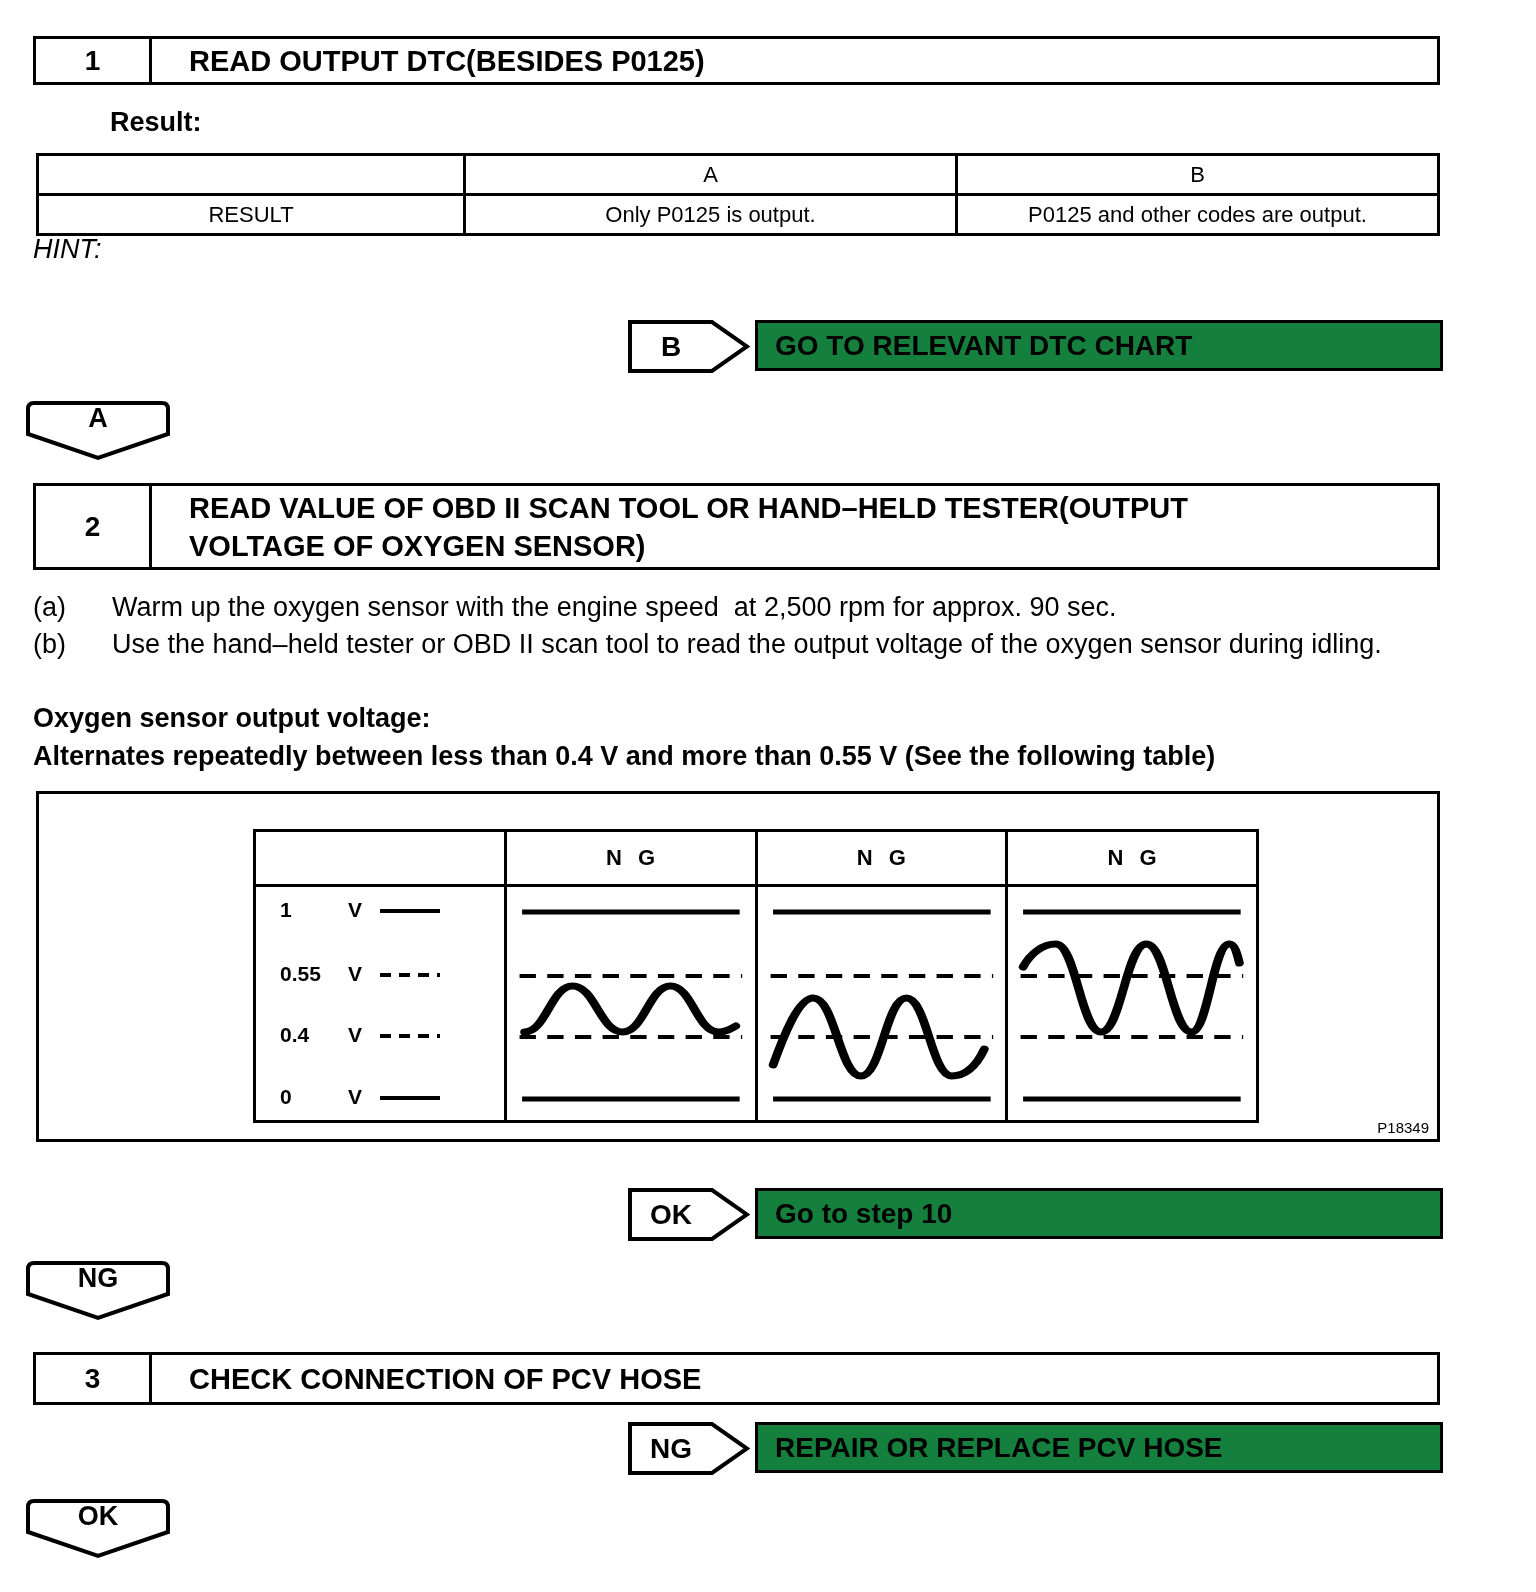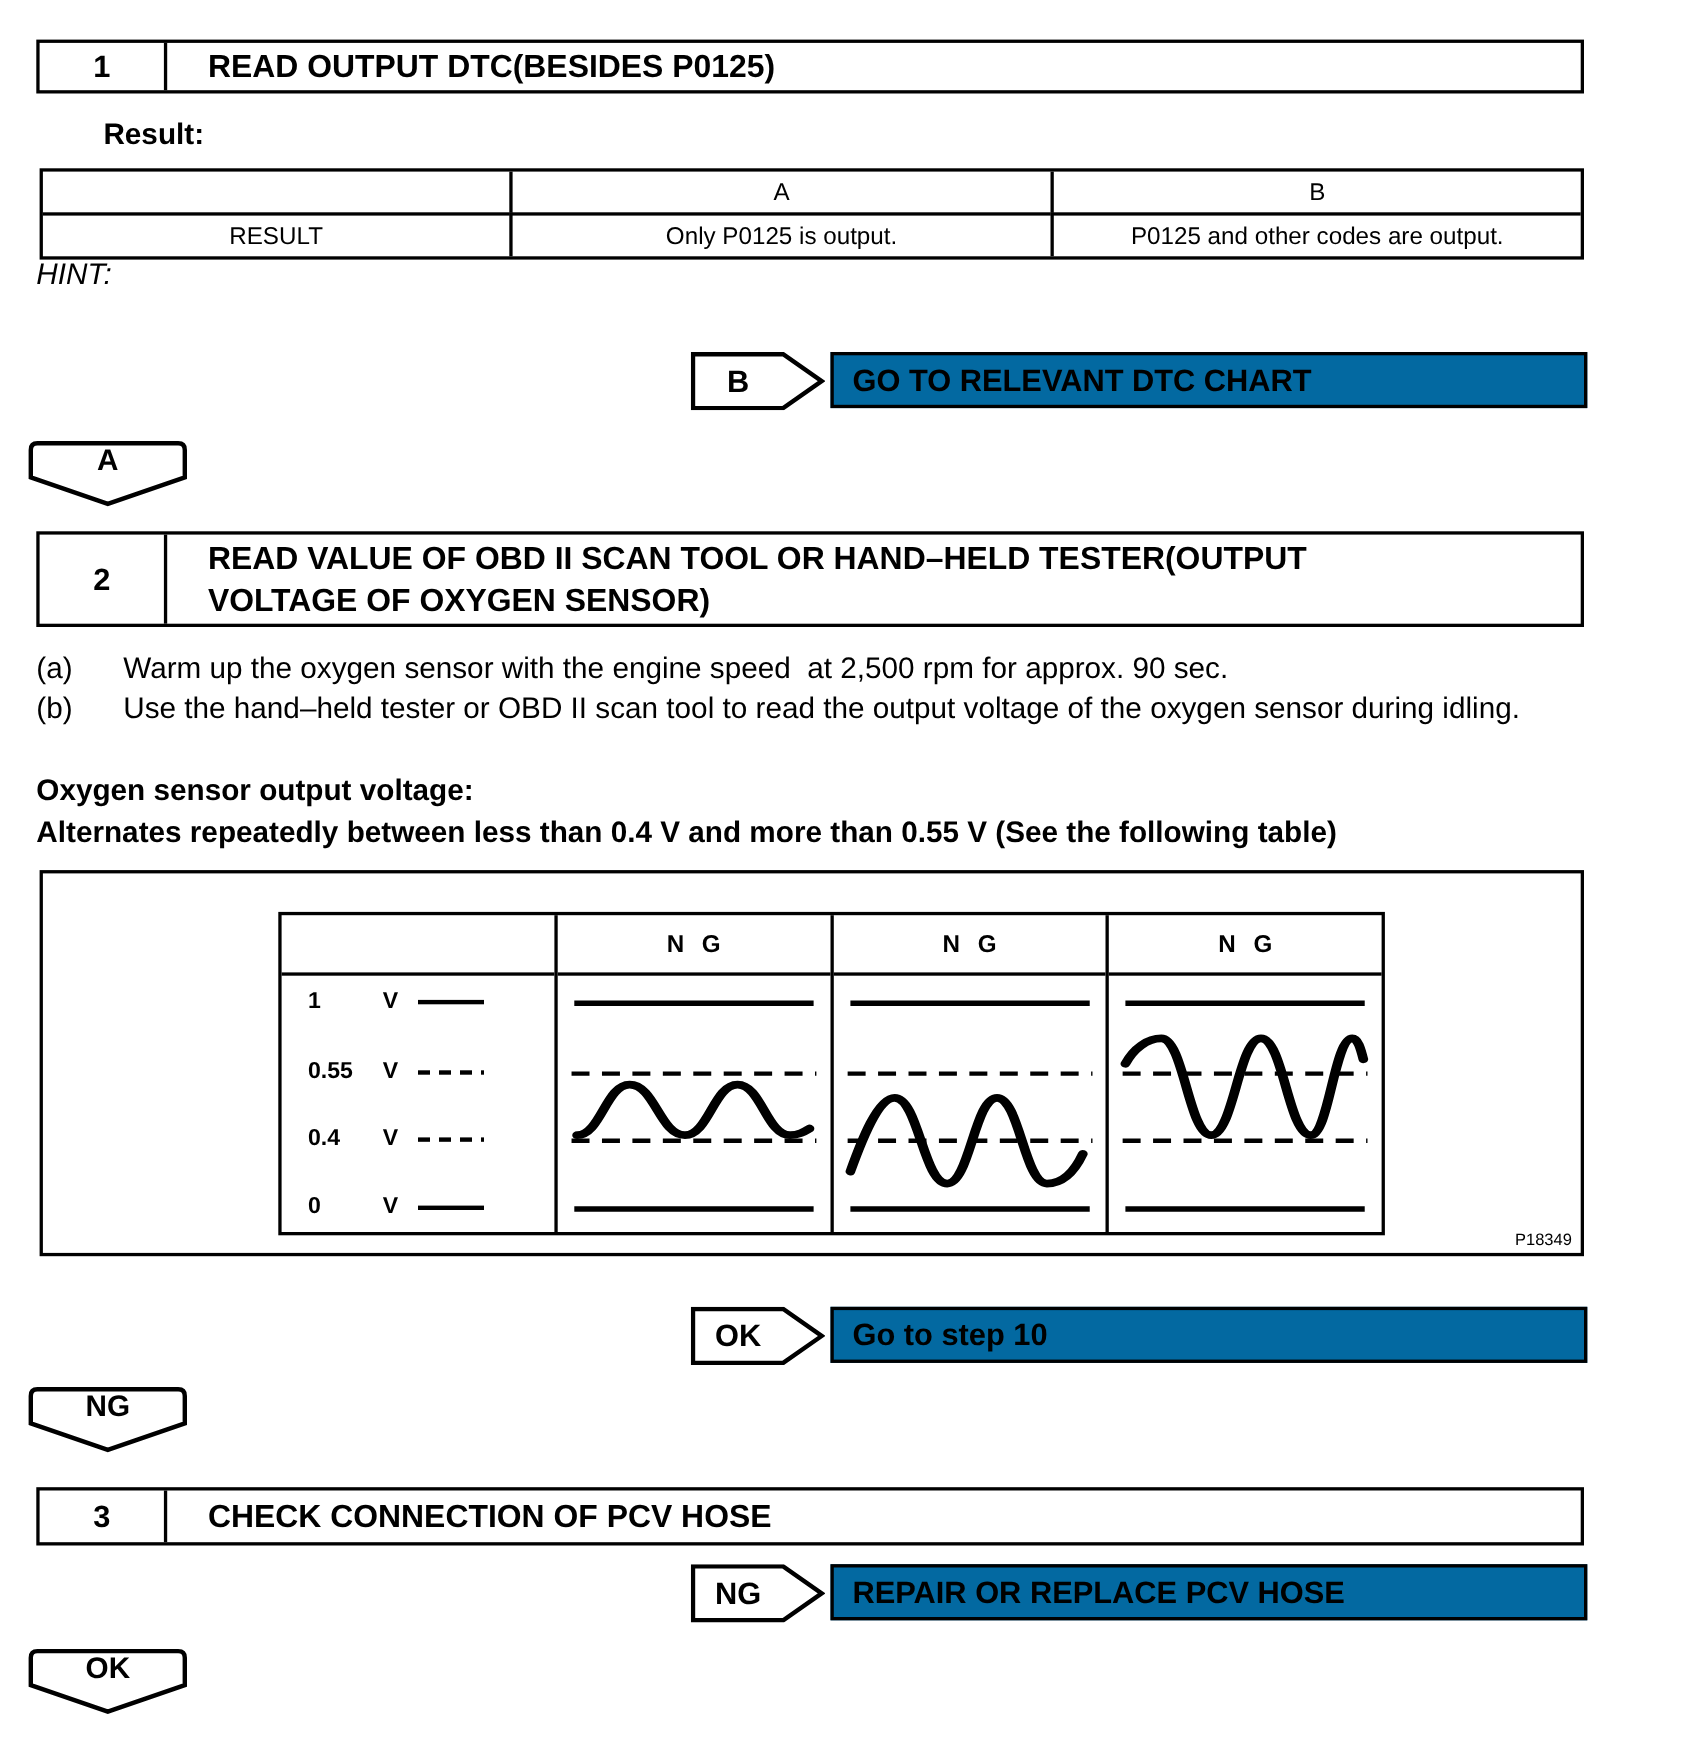--- a/index.html
+++ b/index.html
@@ -12,41 +12,41 @@
   .stepnum{flex:0 0 113px;border-right:3px solid #000;display:flex;align-items:center;justify-content:center;
     font-weight:bold;font-size:28px;}
   .steptitle{display:flex;flex-direction:column;justify-content:center;padding-left:15px;
     font-weight:bold;font-size:29px;line-height:38px;margin-left:22px;}
   #step1{top:36px;height:49px;}
   #step2{top:483px;height:87px;}
   #step3{top:1352px;height:53px;}
   
   .bold-label{position:absolute;font-weight:bold;font-size:27px;white-space:pre-wrap;}
   .plain{position:absolute;font-size:27px;white-space:pre-wrap;}
-  #result-label{left:94px;top:107px;}
+  #result-label{left:110px;top:107px;}
   #hint-label{left:33px;top:234px;font-style:italic;}
   #hint-text{left:33px;top:272px;}
   #spec-label{left:33px;top:703px;}
   #spec-text{left:33px;top:741px;}
   
   .rtable{position:absolute;left:36px;top:153px;width:1404px;border:3px solid #000;box-sizing:border-box;
     display:grid;grid-template-columns:424px 492px 1fr;font-size:22px;}
   .rtable .cell{border-top:3px solid #000;border-left:3px solid #000;height:37px;
     display:flex;align-items:center;justify-content:center;}
   .rtable .cell:nth-child(-n+3){border-top:none;}
   .rtable .cell:nth-child(3n+1){border-left:none;text-align:center;}
   
   .decision{position:absolute;left:0;width:1536px;height:53px;}
   #decision-b{top:320px;} #decision-ok{top:1188px;} #decision-ng{top:1422px;}
   .tagwrap{position:absolute;left:628px;top:0;width:122px;height:53px;}
   .tagwrap svg{position:absolute;left:0;top:0;}
   .tag-label{position:absolute;left:0;top:0;width:86px;height:53px;display:flex;align-items:center;justify-content:center;
     font-weight:bold;font-size:28px;}
   .actionbox{position:absolute;left:755px;top:0;width:688px;height:51px;border:3px solid #000;box-sizing:border-box;
-    display:flex;align-items:center;padding-left:17px;font-weight:bold;font-size:28px;background:#0369a1;}
+    display:flex;align-items:center;padding-left:17px;font-weight:bold;font-size:28px;background:#15803d;}
   
   .connector{position:absolute;left:25px;width:146px;height:64px;}
   #connector-a{top:400px;} #connector-ng{top:1260px;} #connector-ok{top:1498px;}
   .connector svg{position:absolute;left:0;top:0;}
   .connector-label{position:absolute;left:0;top:2px;width:146px;height:33px;display:flex;align-items:center;justify-content:center;
     font-weight:bold;font-size:27px;}
   
   .pitem{position:absolute;left:33px;font-size:27px;line-height:37px;}
   #item-a{top:589px;} #item-b{top:626px;}
   .pmarker{display:inline-block;width:79px;vertical-align:top;}

